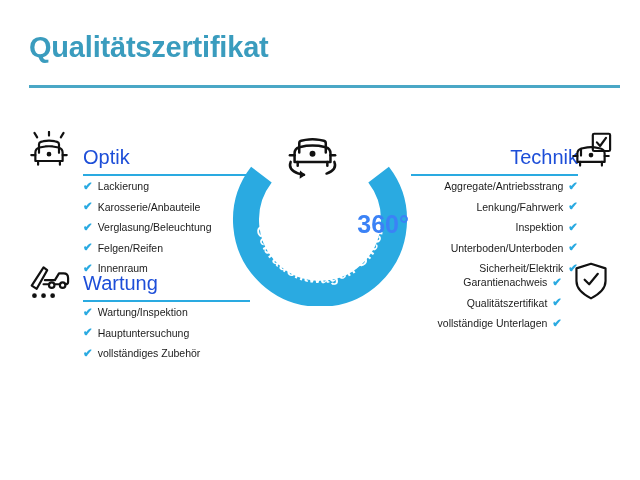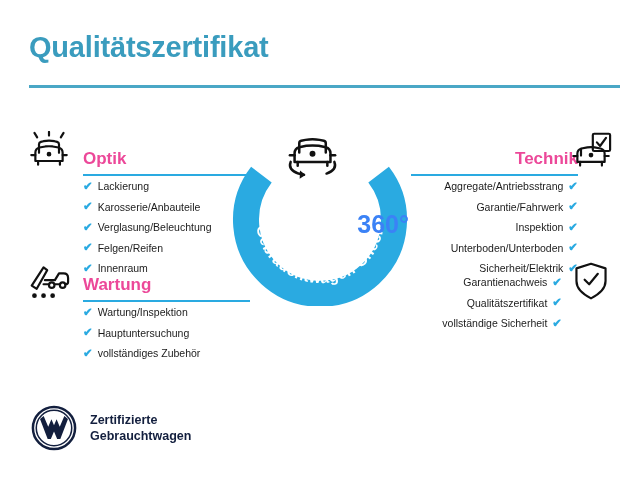--- a/index.html
+++ b/index.html
@@ -46,23 +46,23 @@
   .section {
     position: absolute;
   }
   .sec-head {
     position: relative;
     height: 30px;
   }
   .sec-title {
     position: absolute;
     bottom: 7px;
-    font-size: 17px;
-    font-weight: bold;
-    color: #ec4899;
+    font-size: 20px;
+    font-weight: normal;
+    color: #1d4ed8;
     white-space: nowrap;
   }
   .sec-rule {
     position: absolute;
     bottom: 0;
     height: 2px;
     background: #2aaae1;
   }
 
   .left .sec-title { left: 0; }
@@ -201,21 +201,21 @@
     <div class="sec-head">
       <div class="sec-title">Technik</div>
       <div class="sec-rule"></div>
     </div>
     <ul class="check-list">
       <li>
           <span>Aggregate/Antriebsstrang</span>
           <span class="chk">✔</span>
         </li>
       <li>
-          <span>Garantie/Fahrwerk</span>
+          <span>Lenkung/Fahrwerk</span>
           <span class="chk">✔</span>
         </li>
       <li>
           <span>Inspektion</span>
           <span class="chk">✔</span>
         </li>
       <li>
           <span>Unterboden/Unterboden</span>
           <span class="chk">✔</span>
         </li>
@@ -283,21 +283,21 @@
     <ul class="check-list">
       <li>
           <span>Garantienachweis</span>
           <span class="chk">✔</span>
         </li>
       <li>
           <span>Qualitätszertifikat</span>
           <span class="chk">✔</span>
         </li>
       <li>
-          <span>vollständige Sicherheit</span>
+          <span>vollständige Unterlagen</span>
           <span class="chk">✔</span>
         </li>
     </ul>
   </div>
 
   <div class="sec-icon" style="left:572px; top:262px; width:38px; height:40px;">
     <svg viewBox="0 0 40 44" width="38" height="40">
       <g fill="none" stroke="#111111" stroke-width="2.4" stroke-linecap="round" stroke-linejoin="round">
         <path d="M20 2 L36 7 L36 21 Q36 32 20 40 Q4 32 4 21 L4 7 Z"></path>
         <path d="M13 19.5 L18 24.5 L27.5 13"></path>
@@ -328,28 +328,14 @@
         <path d="M53 46 L53 51"></path>
         <circle cx="34" cy="35.5" r="2.2" fill="#111111"></circle>
         <path d="M6 46 Q2 56 16 61 L23 62.5"></path>
         <path d="M18 57 L25 62.8 L17.5 67.5" fill="#111111" stroke="none"></path>
         <path d="M62 46 Q66 56 52 61"></path>
       </g>
     </svg>
     <div class="badge-deg">360°</div>
   </div>
 
-  <div id="vw-footer">
-    <div class="vw-mark">
-      <svg viewBox="0 0 48 48" width="46" height="46">
-        <circle cx="24" cy="24" r="22" fill="none" stroke="#131f3e" stroke-width="2.6"></circle>
-        <circle cx="24" cy="24" r="18.5" fill="none" stroke="#131f3e" stroke-width="1.6"></circle>
-        <path d="M13.2 11.4 L18.0 22.6 L21.3 14.9 L24 21.2 L26.7 14.9 L30.0 22.6 L34.8 11.4
-                 L38.6 14.6 L30.6 35.4 L27.3 35.4 L24 27.6 L20.7 35.4 L17.4 35.4 L9.4 14.6 Z" fill="#131f3e"></path>
-      </svg>
-    </div>
-    <div class="vw-text">
-      <div>Zertifizierte</div>
-      <div>Gebrauchtwagen</div>
-    </div>
-  </div>
 
 </div>
 
 </body></html>

